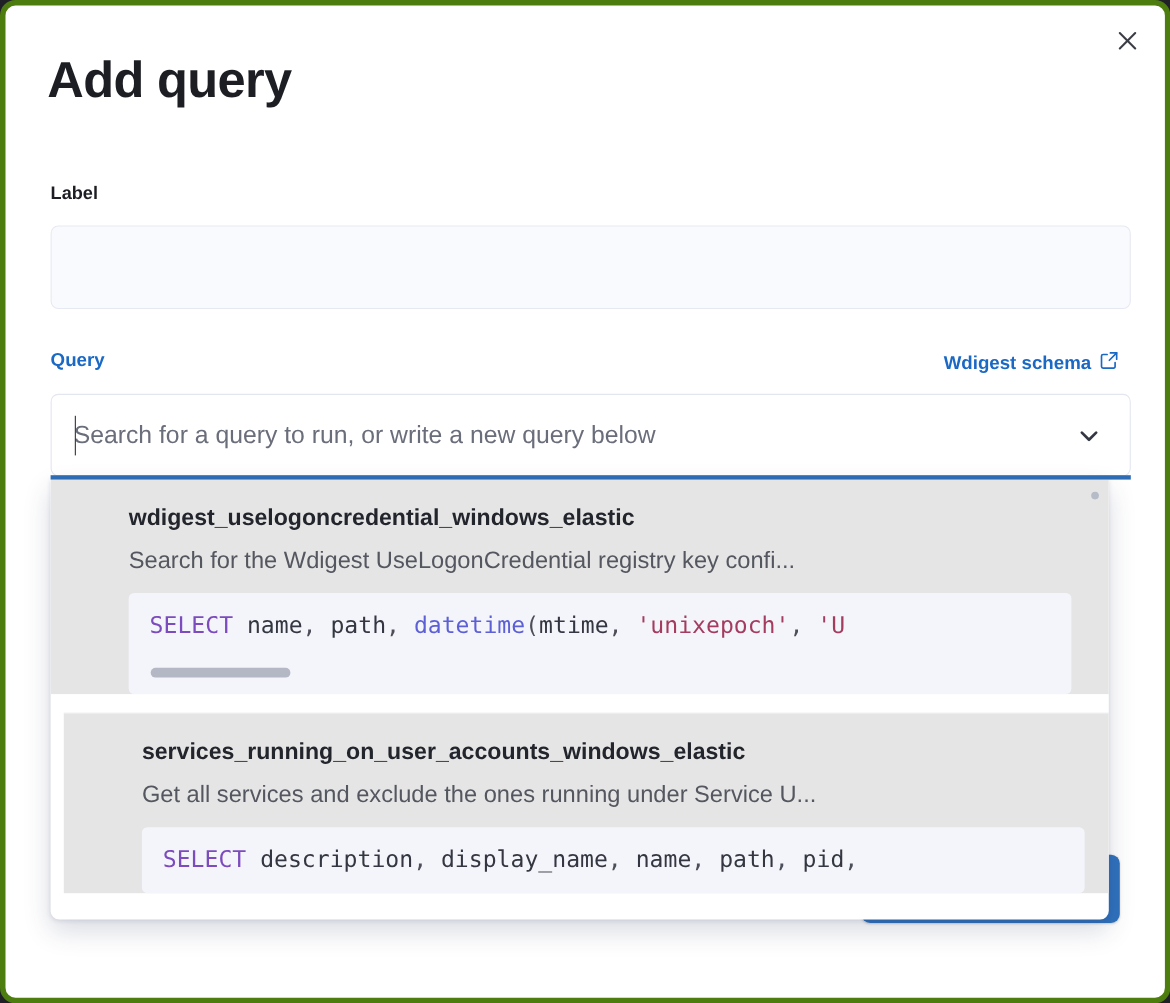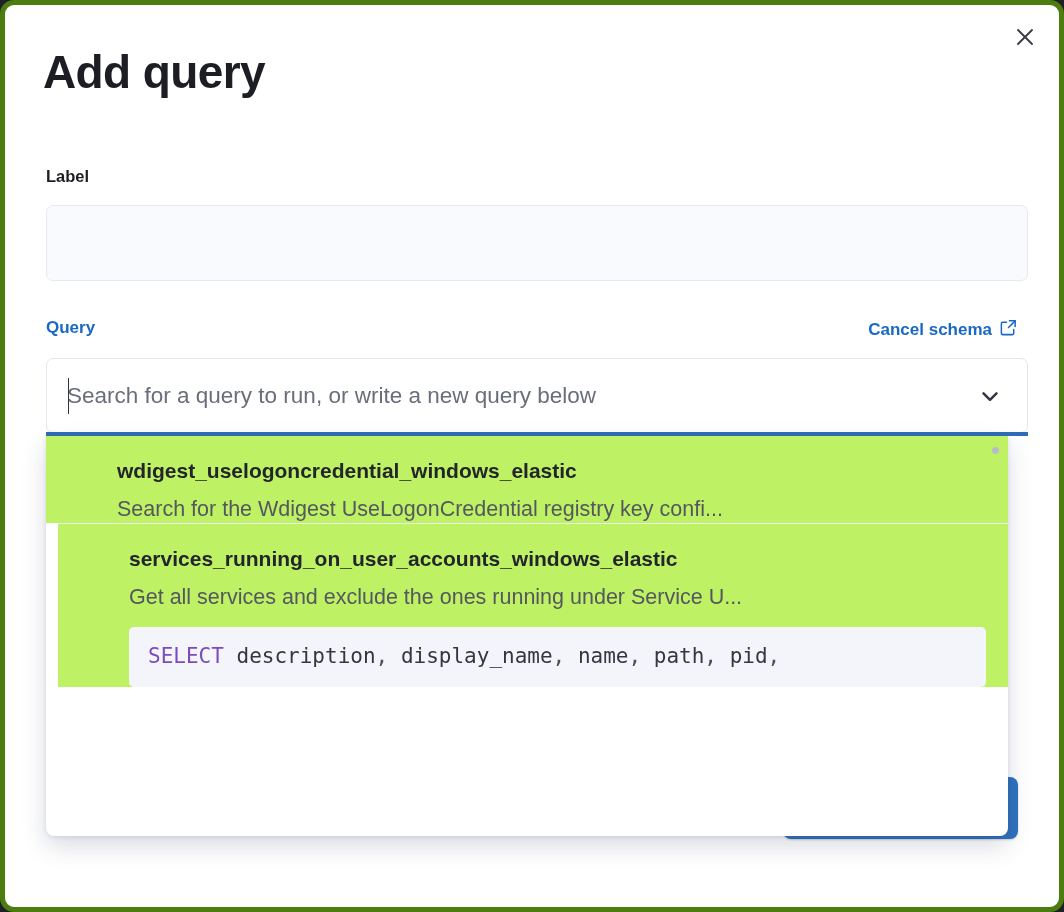--- a/index.html
+++ b/index.html
@@ -174,21 +174,21 @@
   #dropdown-scroll-dot {
     position: absolute;
     right: 9px; top: 11px;
     width: 7px; height: 7px;
     border-radius: 50%;
     background: #b6bbc8;
     z-index: 5;
   }
   .option {
     padding: 22px 30px 0 71px;
-    background: #bef264;
+    background: #e5e5e5;
     cursor: pointer;
   }
   .option + .option { border-top: 1px solid #eceef4; margin-left: 12px; }
   .option-title {
     font-size: 21px;
     font-weight: 700;
     color: #23252d;
     line-height: 1.25;
   }
   .option-desc {
@@ -246,21 +246,21 @@
   </button>
 
   <h1 id="modal-title">Add query</h1>
 
   <div id="label-text">Label</div>
   <input id="label-input" type="text" placeholder="" style="">
 
   <div id="query-label">Query</div>
 
   <a id="schema-link">
-    <span>Cancel schema</span>
+    <span>Wdigest schema</span>
     <span>
       <svg width="19" height="19" viewBox="0 0 20 20" fill="none" stroke="#1a69c4" stroke-width="1.6" stroke-linecap="round" stroke-linejoin="round">
         <path d="M11 3h6v6"></path>
         <path d="M17 3l-7 7"></path>
         <path d="M15.5 12.2V16a1.5 1.5 0 0 1-1.5 1.5H4A1.5 1.5 0 0 1 2.5 16V6A1.5 1.5 0 0 1 4 4.5h3.9"></path>
       </svg>
     </span>
   </a>
 
   <div id="combobox">
@@ -278,20 +278,24 @@
     <button id="cancel-button">Cancel</button>
     <button id="save-button">Save changes</button>
   </div>
 
   <div id="dropdown">
     <div id="dropdown-scroll-dot"></div>
     <div id="dropdown-list">
         <div class="option">
           <div class="option-title">wdigest_uselogoncredential_windows_elastic</div>
           <div class="option-desc">Search for the Wdigest UseLogonCredential registry key confi...</div>
+          <div class="option-code">
+            <pre><span class="tok-kw">SELECT</span><span> name</span><span class="tok-punct">, </span><span>path</span><span class="tok-punct">, </span><span class="tok-fn">datetime</span><span class="tok-punct">(</span><span>mtime</span><span class="tok-punct">, </span><span class="tok-str">'unixepoch'</span><span class="tok-punct">, </span><span class="tok-str">'U</span></pre>
+            <div class="code-scrollbar"></div>
+          </div>
         </div>
         <div class="option">
           <div class="option-title">services_running_on_user_accounts_windows_elastic</div>
           <div class="option-desc">Get all services and exclude the ones running under Service U...</div>
           <div class="option-code short">
             <pre><span class="tok-kw">SELECT</span><span> description</span><span class="tok-punct">, </span><span>display_name</span><span class="tok-punct">, </span><span>name</span><span class="tok-punct">, </span><span>path</span><span class="tok-punct">, </span><span>pid</span><span class="tok-punct">,</span></pre>
           </div>
         </div>
       </div>
   </div>

